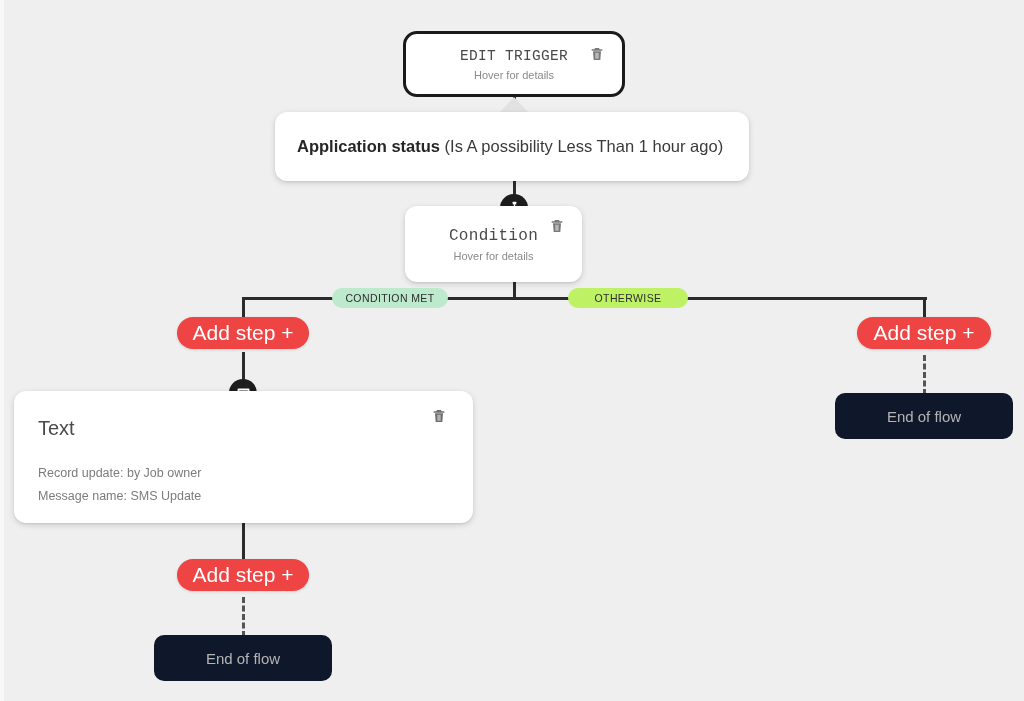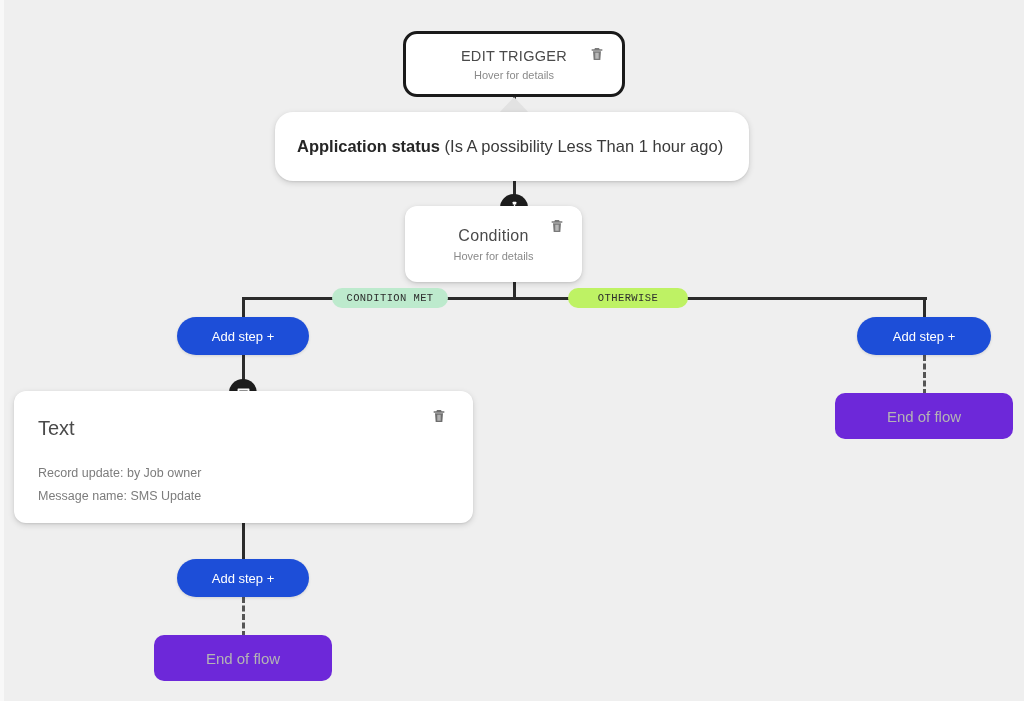--- a/index.html
+++ b/index.html
@@ -67,40 +67,41 @@
     flex-direction: column;
     align-items: center;
     justify-content: center;
   }
   .node-title {
     font-size: 14.5px;
     color: #4a4a4a;
     letter-spacing: 0.3px;
     margin: 0;
     font-weight: 400;
+    font-family: Liberation Mono, monospace;
   }
   .node-sub {
     font-size: 11px;
     color: #8a8a8a;
     margin-top: 5px;
   }
   
   .trash-icon {
     position: absolute;
     width: 16px;
     height: 18px;
     cursor: pointer;
   }
   
   #detail-bubble {
     left: 275px;
     top: 112px;
     width: 474px;
     height: 69px;
-    border-radius: 18px;
+    border-radius: 12px;
     display: flex;
     align-items: center;
     padding-left: 22px;
     box-sizing: border-box;
   }
   #detail-bubble .txt {
     font-size: 16.5px;
     color: #3a3a3a;
   }
   #detail-bubble .txt b {
@@ -142,42 +143,41 @@
   .branch-pill {
     position: absolute;
     height: 20px;
     border-radius: 10px;
     display: flex;
     align-items: center;
     justify-content: center;
     font-size: 10.5px;
     letter-spacing: 0.4px;
     color: #2d2d2d;
-    font-family: Liberation Mono, monospace;
   }
   #pill-condition-met {
     left: 332px;
     top: 288px;
     width: 116px;
     background: #bdeacd;
   }
   #pill-otherwise {
     left: 568px;
     top: 288px;
     width: 120px;
     background: #bef264;
   }
   
   .add-step {
     position: absolute;
-    height: 38px;
+    height: 32px;
     border-radius: 19px;
-    background: #1d4ed8;
+    background: #ef4444;
     color: #ffffff;
-    font-size: 13px;
+    font-size: 21px;
     display: flex;
     align-items: center;
     justify-content: center;
     cursor: pointer;
     box-shadow: 0 1px 3px rgba(0,0,0,0.12);
   }
   #add-step-left   { left: 177px; top: 317px; width: 132px; }
   #add-step-right  { left: 857px; top: 317px; width: 134px; }
   #add-step-bottom { left: 177px; top: 559px; width: 132px; }
   
@@ -198,21 +198,21 @@
   .card-line {
     font-size: 12.5px;
     color: #7c7c7c;
     margin: 0 0 9px 0;
   }
   
   .end-of-flow {
     position: absolute;
     height: 46px;
     border-radius: 10px;
-    background: #6d28d9;
+    background: #0f172a;
     display: flex;
     align-items: center;
     justify-content: center;
     font-size: 15px;
     color: #b4b4b4;
   }
   #end-flow-right  { left: 835px; top: 393px; width: 178px; }
   #end-flow-bottom { left: 154px; top: 635px; width: 178px; }
 </style>
 </head>

